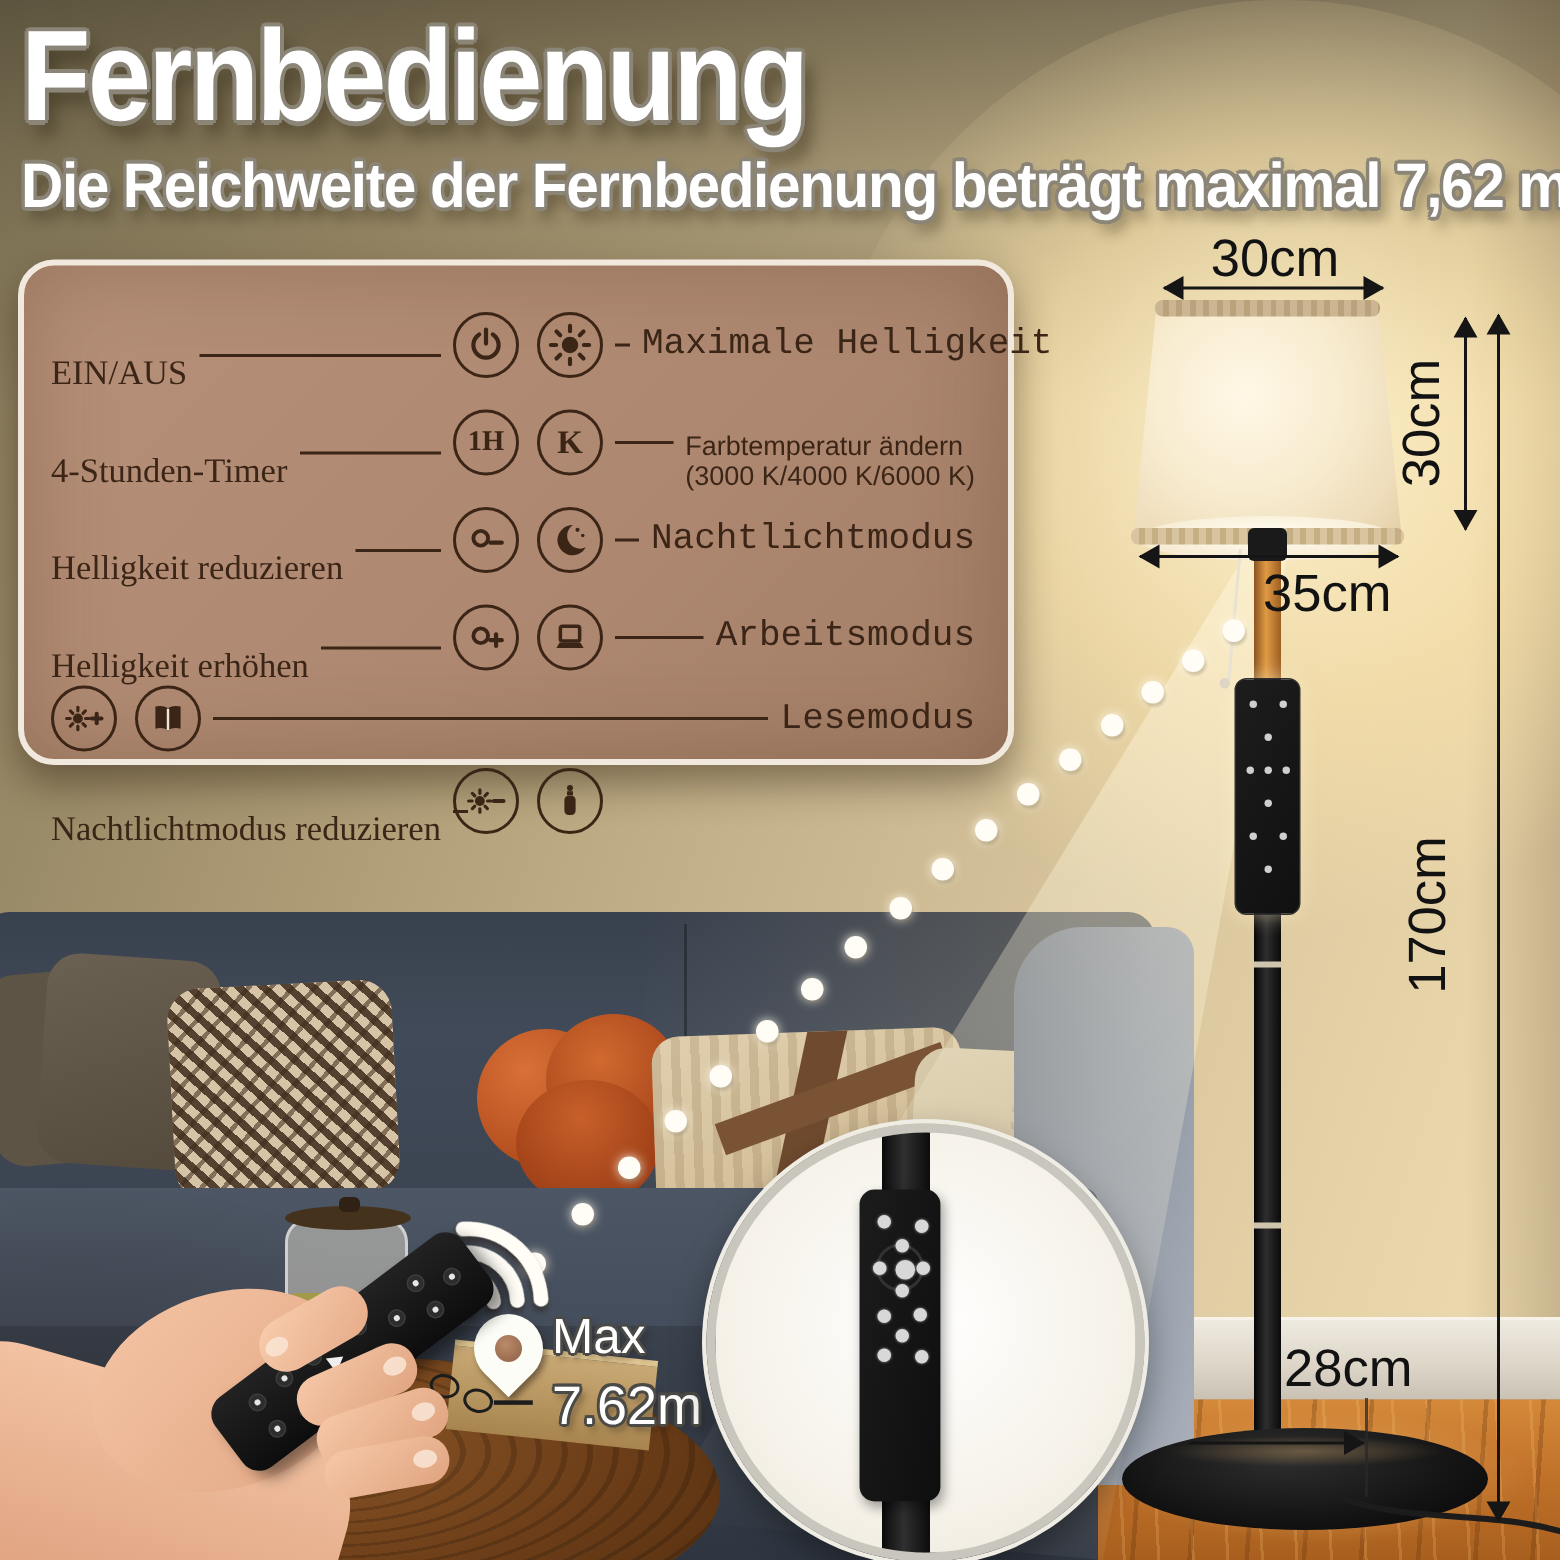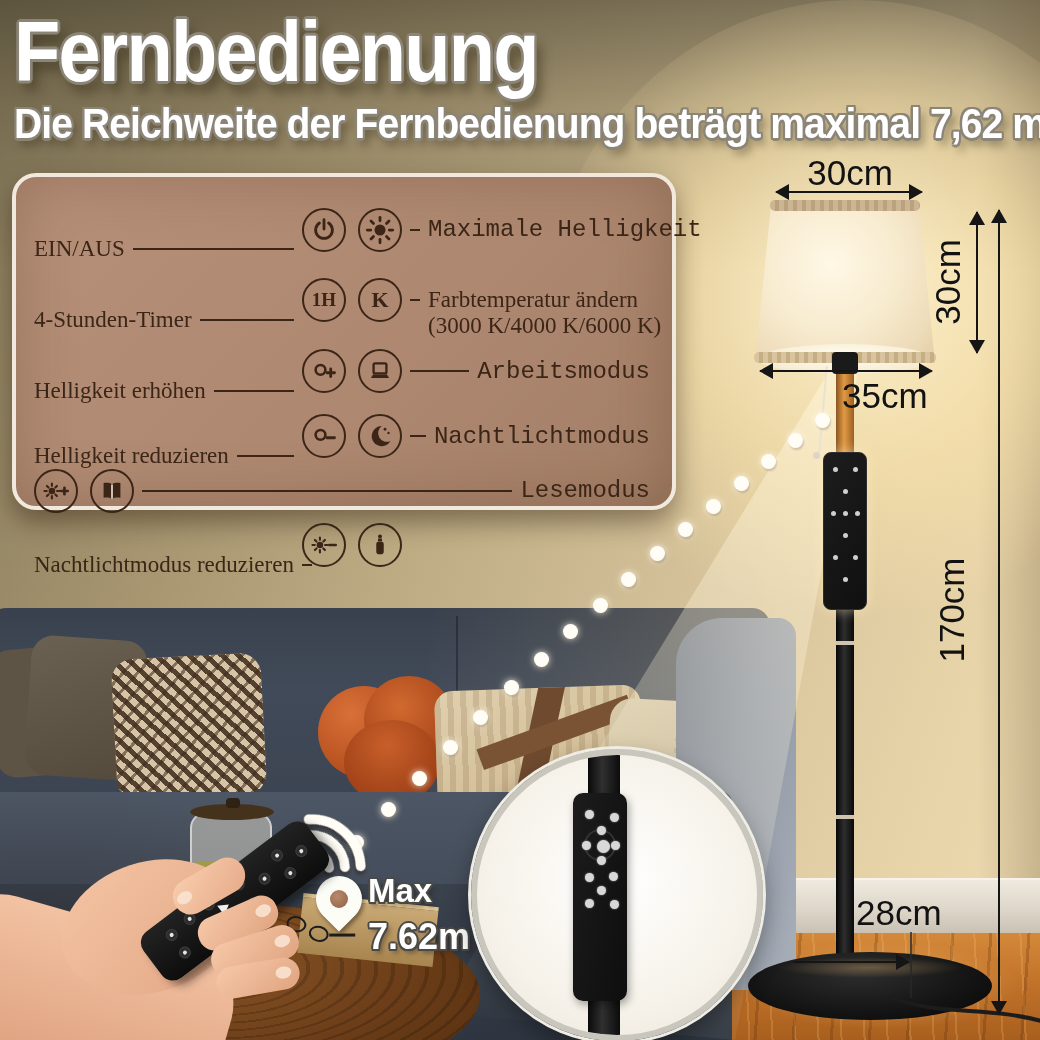--- a/index.html
+++ b/index.html
@@ -132,25 +132,25 @@
     border:8px solid transparent;border-bottom:0;border-top:14px solid #151515;}
   .tick{position:absolute;width:2px;background:rgba(40,40,40,.75);}
 
   
   .panel{position:absolute;left:12px;top:173px;width:664px;height:337px;border-radius:24px;
     border:4px solid #f1e9dd;background:linear-gradient(135deg,#b69078 0%,#ad876f 60%,#a37e66 100%);
     box-shadow:0 12px 26px rgba(40,25,10,.45), inset 0 0 60px rgba(80,48,30,.28);
     display:flex;flex-direction:column;justify-content:space-between;padding:20px 22px 22px 18px;
     color:#3b2517;}
   .frow{display:flex;align-items:center;}
-  .row-left{display:flex;align-items:center;width:268px;flex:0 0 auto;margin-top:39px;}
+  .row-left{display:flex;width:268px;flex:0 0 auto;margin-top:39px;}
   .row-right{display:flex;align-items:center;flex:1;}
   .flabel{font-family:"Liberation Serif",serif;font-size:23px;white-space:nowrap;}
   .rlabel{font-family:Liberation Mono, monospace;font-size:24px;white-space:nowrap;}
-  .rlabel2{font-family:Liberation Serif, serif;font-size:23px;white-space:nowrap;line-height:1.12;margin-top:25px;}
+  .rlabel2{font-family:Liberation Sans, sans-serif;font-size:18px;white-space:nowrap;line-height:1.12;margin-top:25px;}
   .fline{flex:1;border-top:2px solid #3b2517;margin:0 8px;min-width:10px;}
   .icon-circle{width:44px;height:44px;border:2.6px solid #3b2517;border-radius:50%;
     display:flex;align-items:center;justify-content:center;flex:0 0 auto;}
   .icon-circle + .icon-circle{margin-left:12px;}
   .icon-text{font-weight:700;font-size:19px;font-family:"Liberation Serif",serif;}
   .icon-circle svg{display:block;}
 
   
   .title{position:absolute;left:14px;top:2px;color:#fff;font-weight:900;font-size:86px;
     letter-spacing:-2px;transform:scaleX(.88);transform-origin:left top;white-space:nowrap;
@@ -167,21 +167,21 @@
   .trail-dot{position:absolute;width:15px;height:15px;border-radius:50%;background:#fffdf6;
     box-shadow:0 0 7px rgba(255,252,235,.9),1px 2px 2px rgba(80,60,30,.35);}
   .wifi{position:absolute;left:288px;top:806px;width:84px;height:84px;transform:rotate(42deg);
     filter:drop-shadow(2px 3px 2px rgba(40,30,20,.55));}
   .pin{position:absolute;left:314px;top:874px;width:52px;height:64px;
     filter:drop-shadow(2px 3px 2px rgba(40,30,20,.5));}
   .pin-body{position:absolute;left:2px;top:2px;width:46px;height:46px;border-radius:50% 50% 50% 0;
     transform:rotate(-45deg);background:#fdfdf8;}
   .pin-dot{position:absolute;left:16px;top:16px;width:18px;height:18px;border-radius:50%;
     background:radial-gradient(circle at 40% 35%,#b98a6a,#8e6045);}
-  .badge{position:absolute;left:368px;top:874px;color:#fff;font-weight:700;line-height:1.0;
+  .badge{position:absolute;left:368px;top:874px;color:#fff;font-weight:400;line-height:1.0;
     text-shadow:2px 0 0 #4a4a46,-2px 0 0 #4a4a46,0 2px 0 #4a4a46,0 -2px 0 #4a4a46,
       1.5px 1.5px 0 #4a4a46,-1.5px 1.5px 0 #4a4a46,1.5px -1.5px 0 #4a4a46,-1.5px -1.5px 0 #4a4a46,
       3px 4px 5px rgba(40,30,20,.5);}
   .badge .l1{font-size:33px;}
   .badge .l2{font-size:36px;margin-top:12px;}
 
   
   .inset{position:absolute;left:471px;top:749px;width:292px;height:292px;border-radius:50%;
     border:6px solid #c9c6bd;background:radial-gradient(circle at 50% 45%,#ffffff 0%,#f6f2e9 62%,#e9e5da 100%);
     box-shadow:0 0 0 3px #efece4,0 10px 24px rgba(0,0,0,.40);overflow:hidden;}
@@ -352,63 +352,63 @@
         <span class="fline"></span>
         <span class="rlabel2">
           <span>Farbtemperatur ändern</span><br>
           <span>(3000 K/4000 K/6000 K)</span>
         </span>
       </div>
     </div>
 
     <div class="frow">
       <div class="row-left">
+        <span class="flabel">Helligkeit reduzieren</span>
+        <span class="fline"></span>
+      </div>
+      <div class="icon-circle">
+        <svg width="28" height="28" viewBox="0 0 24 24">
+            <circle cx="9" cy="11" r="4.2" fill="none" stroke="#3b2517" stroke-width="2.2"></circle>
+            <line x1="14.5" y1="13.5" x2="21" y2="13.5" stroke="#3b2517" stroke-width="2.4" stroke-linecap="round"></line>
+          </svg>
+      </div>
+      <div class="icon-circle">
+        <svg width="28" height="28" viewBox="0 0 24 24">
+            <path d="M13.5 3.5A8.6 8.6 0 1 0 21 16.2 7.4 7.4 0 0 1 13.5 3.5z" fill="#3b2517"></path>
+            <circle cx="16.3" cy="6.2" r="1.2" fill="#3b2517"></circle>
+            <circle cx="19.3" cy="9.4" r="1.0" fill="#3b2517"></circle>
+          </svg>
+      </div>
+      <div class="row-right">
+        <span class="fline"></span>
+        <span class="rlabel">Nachtlichtmodus</span>
+      </div>
+    </div>
+
+    <div class="frow">
+      <div class="row-left">
         <span class="flabel">Helligkeit erhöhen</span>
         <span class="fline"></span>
       </div>
       <div class="icon-circle">
         <svg width="28" height="28" viewBox="0 0 24 24">
             <circle cx="9" cy="11" r="4.2" fill="none" stroke="#3b2517" stroke-width="2.2"></circle>
             <line x1="14.5" y1="13.5" x2="21" y2="13.5" stroke="#3b2517" stroke-width="2.4" stroke-linecap="round"></line>
             <line x1="17.75" y1="10.2" x2="17.75" y2="16.8" stroke="#3b2517" stroke-width="2.4" stroke-linecap="round"></line>
           </svg>
       </div>
       <div class="icon-circle">
         <svg width="28" height="28" viewBox="0 0 24 24">
             <rect x="6.5" y="5.5" width="11" height="8.5" rx="1.2" fill="none" stroke="#3b2517" stroke-width="2"></rect>
             <path d="M6 15 L18 15 L19.8 18 L4.2 18 Z" fill="#3b2517"></path>
           </svg>
       </div>
       <div class="row-right">
         <span class="fline"></span>
         <span class="rlabel">Arbeitsmodus</span>
-      </div>
-    </div>
-
-    <div class="frow">
-      <div class="row-left">
-        <span class="flabel">Helligkeit reduzieren</span>
-        <span class="fline"></span>
-      </div>
-      <div class="icon-circle">
-        <svg width="28" height="28" viewBox="0 0 24 24">
-            <circle cx="9" cy="11" r="4.2" fill="none" stroke="#3b2517" stroke-width="2.2"></circle>
-            <line x1="14.5" y1="13.5" x2="21" y2="13.5" stroke="#3b2517" stroke-width="2.4" stroke-linecap="round"></line>
-          </svg>
-      </div>
-      <div class="icon-circle">
-        <svg width="28" height="28" viewBox="0 0 24 24">
-            <path d="M13.5 3.5A8.6 8.6 0 1 0 21 16.2 7.4 7.4 0 0 1 13.5 3.5z" fill="#3b2517"></path>
-            <circle cx="16.3" cy="6.2" r="1.2" fill="#3b2517"></circle>
-            <circle cx="19.3" cy="9.4" r="1.0" fill="#3b2517"></circle>
-          </svg>
-      </div>
-      <div class="row-right">
-        <span class="fline"></span>
-        <span class="rlabel">Nachtlichtmodus</span>
       </div>
     </div>
 
     <div class="frow">
       <div class="icon-circle">
         <svg width="28" height="28" viewBox="0 0 24 24">
             <circle cx="8.5" cy="12" r="2.8" fill="#3b2517"></circle>
             <g stroke="#3b2517" stroke-width="1.8" stroke-linecap="round">
               <line x1="8.5" y1="5.6" x2="8.5" y2="7.6"></line>
               <line x1="8.5" y1="16.4" x2="8.5" y2="18.4"></line>

